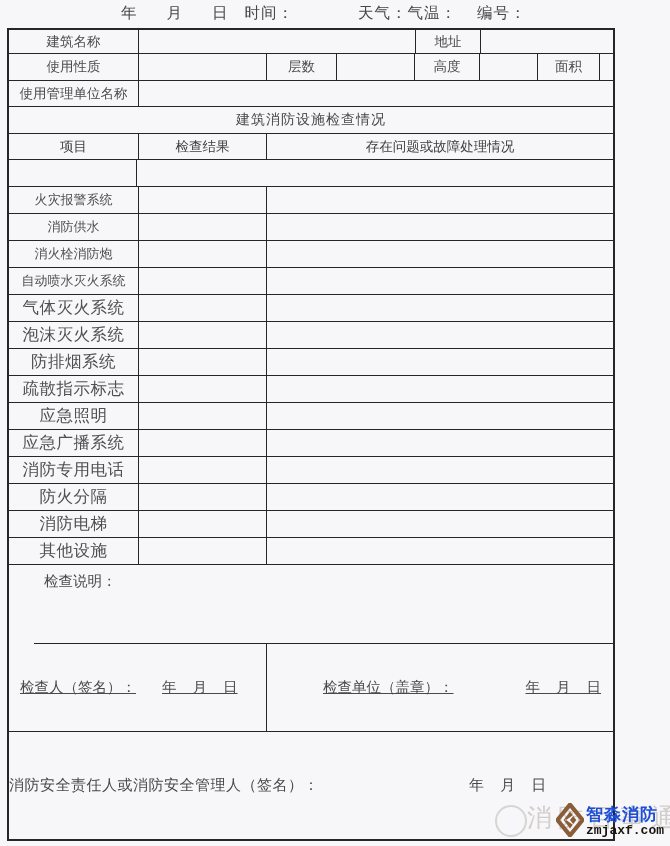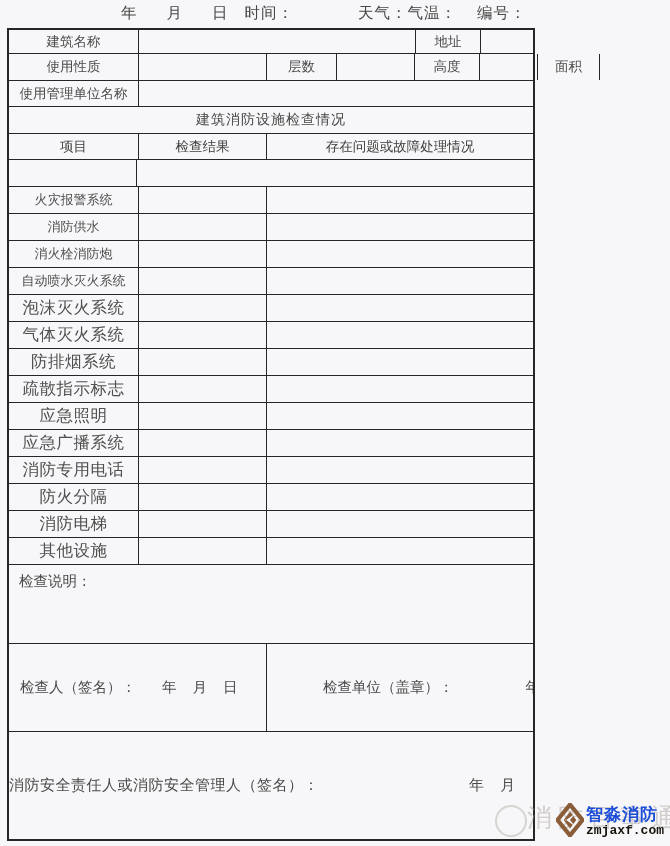--- a/index.html
+++ b/index.html
@@ -21,21 +21,21 @@
   .topline .t-year{margin-left:121px;}
   .topline .t-month{margin-left:29px;}
   .topline .t-day{margin-left:29px;}
   .topline .t-time{margin-left:16px;}
   .topline .t-weather{margin-left:64px;}
   .topline .t-temp{}
   .topline .t-num{margin-left:20px;}
   
   .form{
     position:absolute;left:7px;top:28px;
-    width:528px;height:813px;
+    width:608px;height:813px;
     border:2px solid #262626;
     box-sizing:border-box;
     display:flex;flex-direction:column;
   }
   .row{
     display:flex;flex-direction:row;
     border-bottom:1px solid #262626;
     box-sizing:border-box;
     flex:0 0 auto;
   }
@@ -49,21 +49,21 @@
   .cell:last-child{border-right:none;}
   .cell.flex{flex:1 1 auto;}
   .lbl{font-size:13.5px;color:#4c4c4c;}
   
   .r-info1{height:24px;}
   .r-info2{height:27px;}
   .r-info3{height:26px;}
   .r-title{height:27px;}
   .r-head{height:26px;}
   .r-item{height:27px;}
-  .r-notes{height:79px;}
+  .r-notes{height:79px;margin-left:25px;}
   .r-sign{height:88px;}
   
   .w-c1{flex:0 0 130px;}
   .w-c2{flex:0 0 128px;}
   .w-v1{flex:0 0 277px;}
   .w-addr{flex:0 0 65px;}
   .w-floor-l{flex:0 0 70px;}
   .w-floor-v{flex:0 0 78px;}
   .w-height-l{flex:0 0 65px;}
   .w-height-v{flex:0 0 58px;}
@@ -71,21 +71,21 @@
   .w-signleft{flex:0 0 258px;}
   .section-title{font-size:14px;color:#484848;letter-spacing:1px;}
   .head-lbl{font-size:13.5px;color:#404040;}
   .item-lbl{color:#4f4f4f;}
   .sz-s{font-size:13px;}
   .sz-l{font-size:16.5px;letter-spacing:0.5px;}
   
   .r-notes .cell{align-items:flex-start;justify-content:flex-start;padding:7px 0 0 10px;}
   .notes-lbl{font-size:14.5px;color:#4a4a4a;}
   
-  .sign-cell{justify-content:flex-start;font-size:14.5px;color:#4a4a4a;}
+  .sign-cell{justify-content:flex-start;font-size:14.5px;color:#4a4a4a;text-decoration:underline;}
   .sign-cell.left{padding-left:11px;}
   .sign-cell.right{padding-left:56px;}
   .date{word-spacing:12px;}
   .sign-cell.left .date{margin-left:26px;}
   .sign-cell.right .date{margin-left:72px;}
   
   .bottom-cell{justify-content:flex-start;font-size:15px;color:#4a4a4a;}
   .bottom-cell .resp-lbl{letter-spacing:0.5px;}
   .bottom-cell .date{margin-left:150px;}
   
@@ -177,26 +177,26 @@
       <div class="cell w-c1 item-lbl sz-s">消火栓消防炮</div>
       <div class="cell w-c2"></div>
       <div class="cell flex"></div>
     </div>
     <div class="row r-item">
       <div class="cell w-c1 item-lbl sz-s">自动喷水灭火系统</div>
       <div class="cell w-c2"></div>
       <div class="cell flex"></div>
     </div>
     <div class="row r-item">
+      <div class="cell w-c1 item-lbl sz-l">气体灭火系统</div>
+      <div class="cell w-c2"></div>
+      <div class="cell flex"></div>
+    </div>
+    <div class="row r-item">
       <div class="cell w-c1 item-lbl sz-l">泡沫灭火系统</div>
-      <div class="cell w-c2"></div>
-      <div class="cell flex"></div>
-    </div>
-    <div class="row r-item">
-      <div class="cell w-c1 item-lbl sz-l">气体灭火系统</div>
       <div class="cell w-c2"></div>
       <div class="cell flex"></div>
     </div>
     <div class="row r-item">
       <div class="cell w-c1 item-lbl sz-l">防排烟系统</div>
       <div class="cell w-c2"></div>
       <div class="cell flex"></div>
     </div>
     <div class="row r-item">
       <div class="cell w-c1 item-lbl sz-l">疏散指示标志</div>

